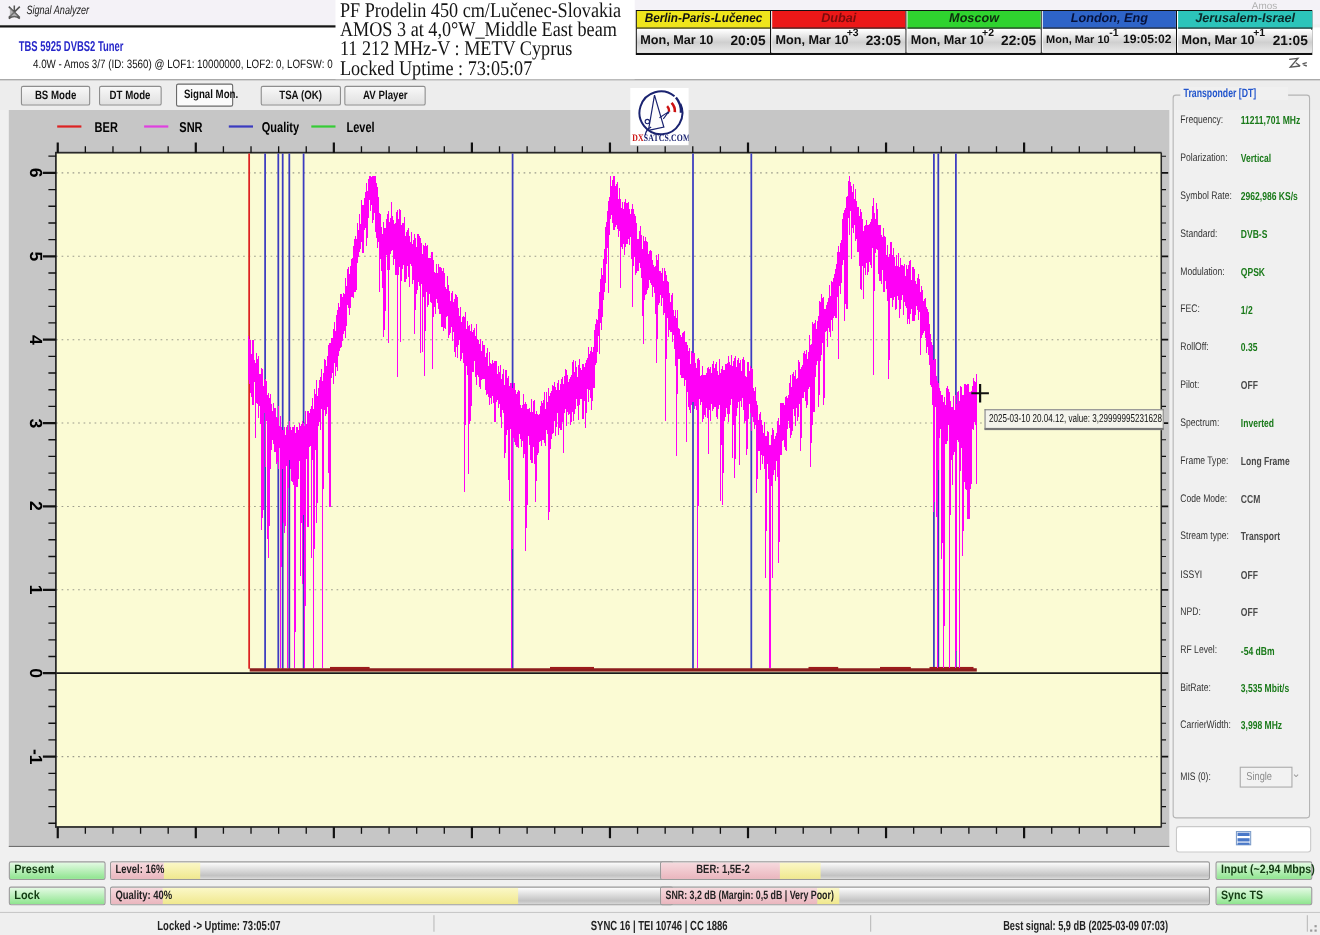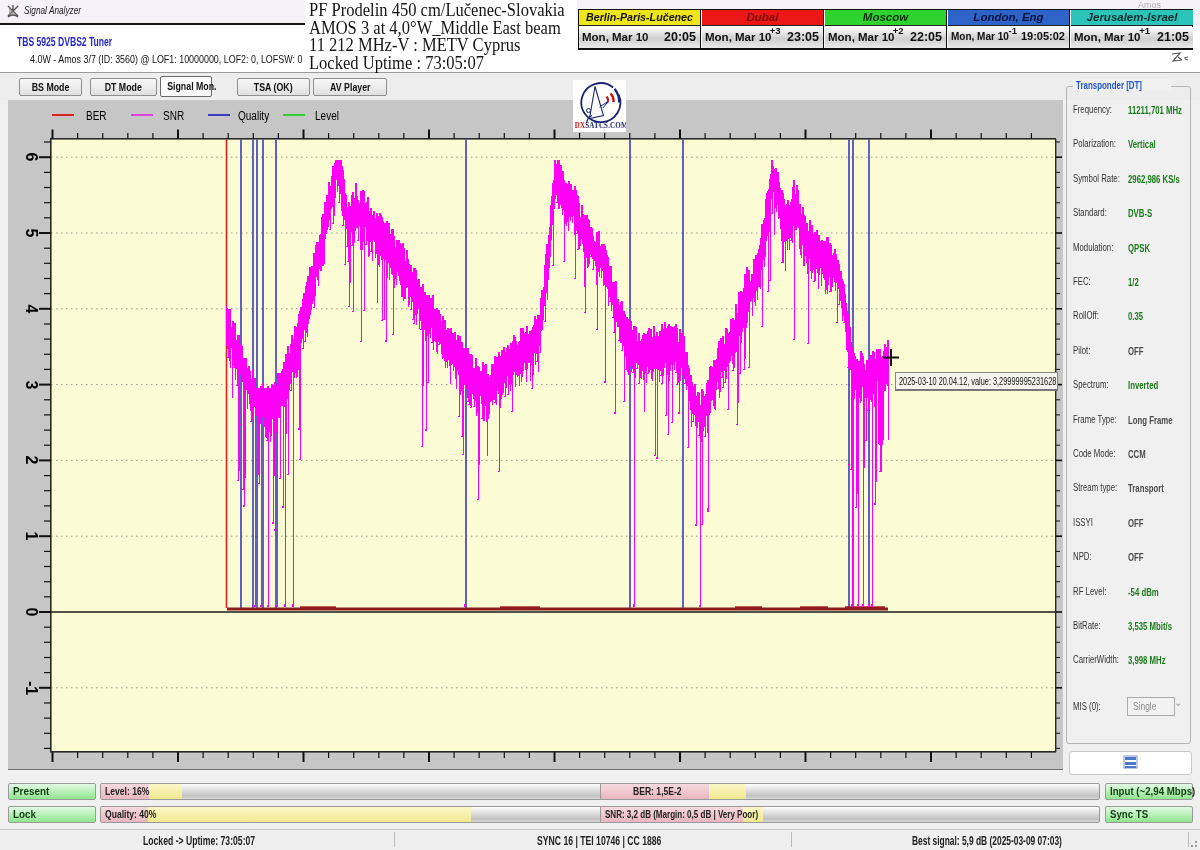--- a/index.html
+++ b/index.html
@@ -25,21 +25,21 @@
 .ckb { position:absolute; left:0; top:17px; width:100%; height:21px; background:linear-gradient(#fff,#cfcfcf 55%,#e9e9e9); }
 .ckd { position:absolute; left:3px; top:4px; font-size:11.5px; font-weight:bold; color:#111; }
 .ckt { position:absolute; right:4px; top:3px; font-size:12.5px; font-weight:bold; color:#111; }
 .cko { position:absolute; left:56%; top:-2px; font-size:9.5px; font-weight:bold; color:#111; }
 
 #tabrow { left:0; top:72px; width:1200px; height:28px; background:#ededed; border-top:1px solid #9a9a9a; }
 .tab { position:absolute; top:78px; height:18px; background:linear-gradient(#f8f8f8,#e0e0e0); border:1px solid #8e8e8e; border-radius:2px; font-size:11px; font-weight:bold; color:#111; text-align:center; line-height:16px;}
 .tab.active { top:76px; height:21px; background:#fbfbfb; line-height:19px; border-color:#6a6a6a;}
 
 #chart { left:8px; top:100px; width:1055px; height:670px; background:#c6c6c6; border-bottom:1px solid #6f6f6f;}
-.leg { position:absolute; top:108px; font-size:13px; color:#000; }
+.leg { position:absolute; top:108px; font-size:13px; color:#000;font-weight:bold; }
 .legline { position:absolute; top:114px; width:22px; height:2px; }
 .ylab { position:absolute; left:18px; width:22px; height:22px; font-size:16px; font-weight:bold; color:#000; transform:rotate(90deg); text-align:center;}
 
 #tooltip { left:895px; top:372px; width:163px; height:19px; background:#f4f4ec; border:1px solid #848484; border-bottom:2px solid #777; font-size:10.5px; color:#111; line-height:16px; padding-left:3px; white-space:nowrap;}
 
 #tpanel { left:1066px; top:86px; width:125px; height:658px; border:1px solid #b4b4b4; border-radius:3px; }
 #tptitle { left:1073px; top:79px; font-size:11px; font-weight:bold; color:#2255cc; background:#f0f0f0; padding:0 3px; }
 .tl { position:absolute; left:1073px; font-size:10px; color:#333; }
 .tv { position:absolute; left:1128px; font-size:10.5px; font-weight:bold; white-space:nowrap; }
 .tv.g { color:#1a7a1a; }
@@ -121,21 +121,21 @@
       </div>
     </div>
 </div>
 
 <svg class="abs" style="left:1170px;top:51px" width="26" height="13" viewBox="0 0 26 13">
  <path d="M2,3 l8,-1 l-7,8 l9,-1 m-4,-3 l4,3 m2,-2 l4,-1 m-3,2 l3,1" fill="none" stroke="#5a5a5a" stroke-width="1.2"></path>
 </svg>
 <div class="abs" style="left:1138px;top:0px;font-size:9px;color:#b0b0b0">Amos</div>
 <div class="abs" id="tabrow"></div>
 <div class="tab" style="left:19px;width:63px;"><span class="sc" style="--s:0.8">BS Mode</span></div>
-<div class="tab" style="left:90px;width:67px;text-align:center;"><span class="sc" style="--s:0.8">DT Mode</span></div>
+<div class="tab" style="left:90px;width:57px;text-align:center;"><span class="sc" style="--s:0.8">DT Mode</span></div>
 <div class="tab active" style="left:160px;width:52px;"><span class="sc" style="--s:0.8">Signal Mon.</span></div>
 <div class="tab" style="left:237px;width:73px;"><span class="sc" style="--s:0.8">TSA (OK)</span></div>
 <div class="tab" style="left:313px;width:74px;"><span class="sc" style="--s:0.8">AV Player</span></div>
 
 <div class="abs" id="chart"></div>
 <svg class="abs" style="left:8px;top:100px" width="1055" height="670" viewBox="8 100 1055 670">
  <rect x="51" y="139" width="1005" height="613" fill="#fbfbd4"></rect>
  <line x1="51" y1="157.2" x2="1056" y2="157.2" stroke="#9a9a8a" stroke-width="1" stroke-dasharray="1.5,3.5"></line>
 <line x1="51" y1="233.0" x2="1056" y2="233.0" stroke="#9a9a8a" stroke-width="1" stroke-dasharray="1.5,3.5"></line>
 <line x1="51" y1="308.8" x2="1056" y2="308.8" stroke="#9a9a8a" stroke-width="1" stroke-dasharray="1.5,3.5"></line>

